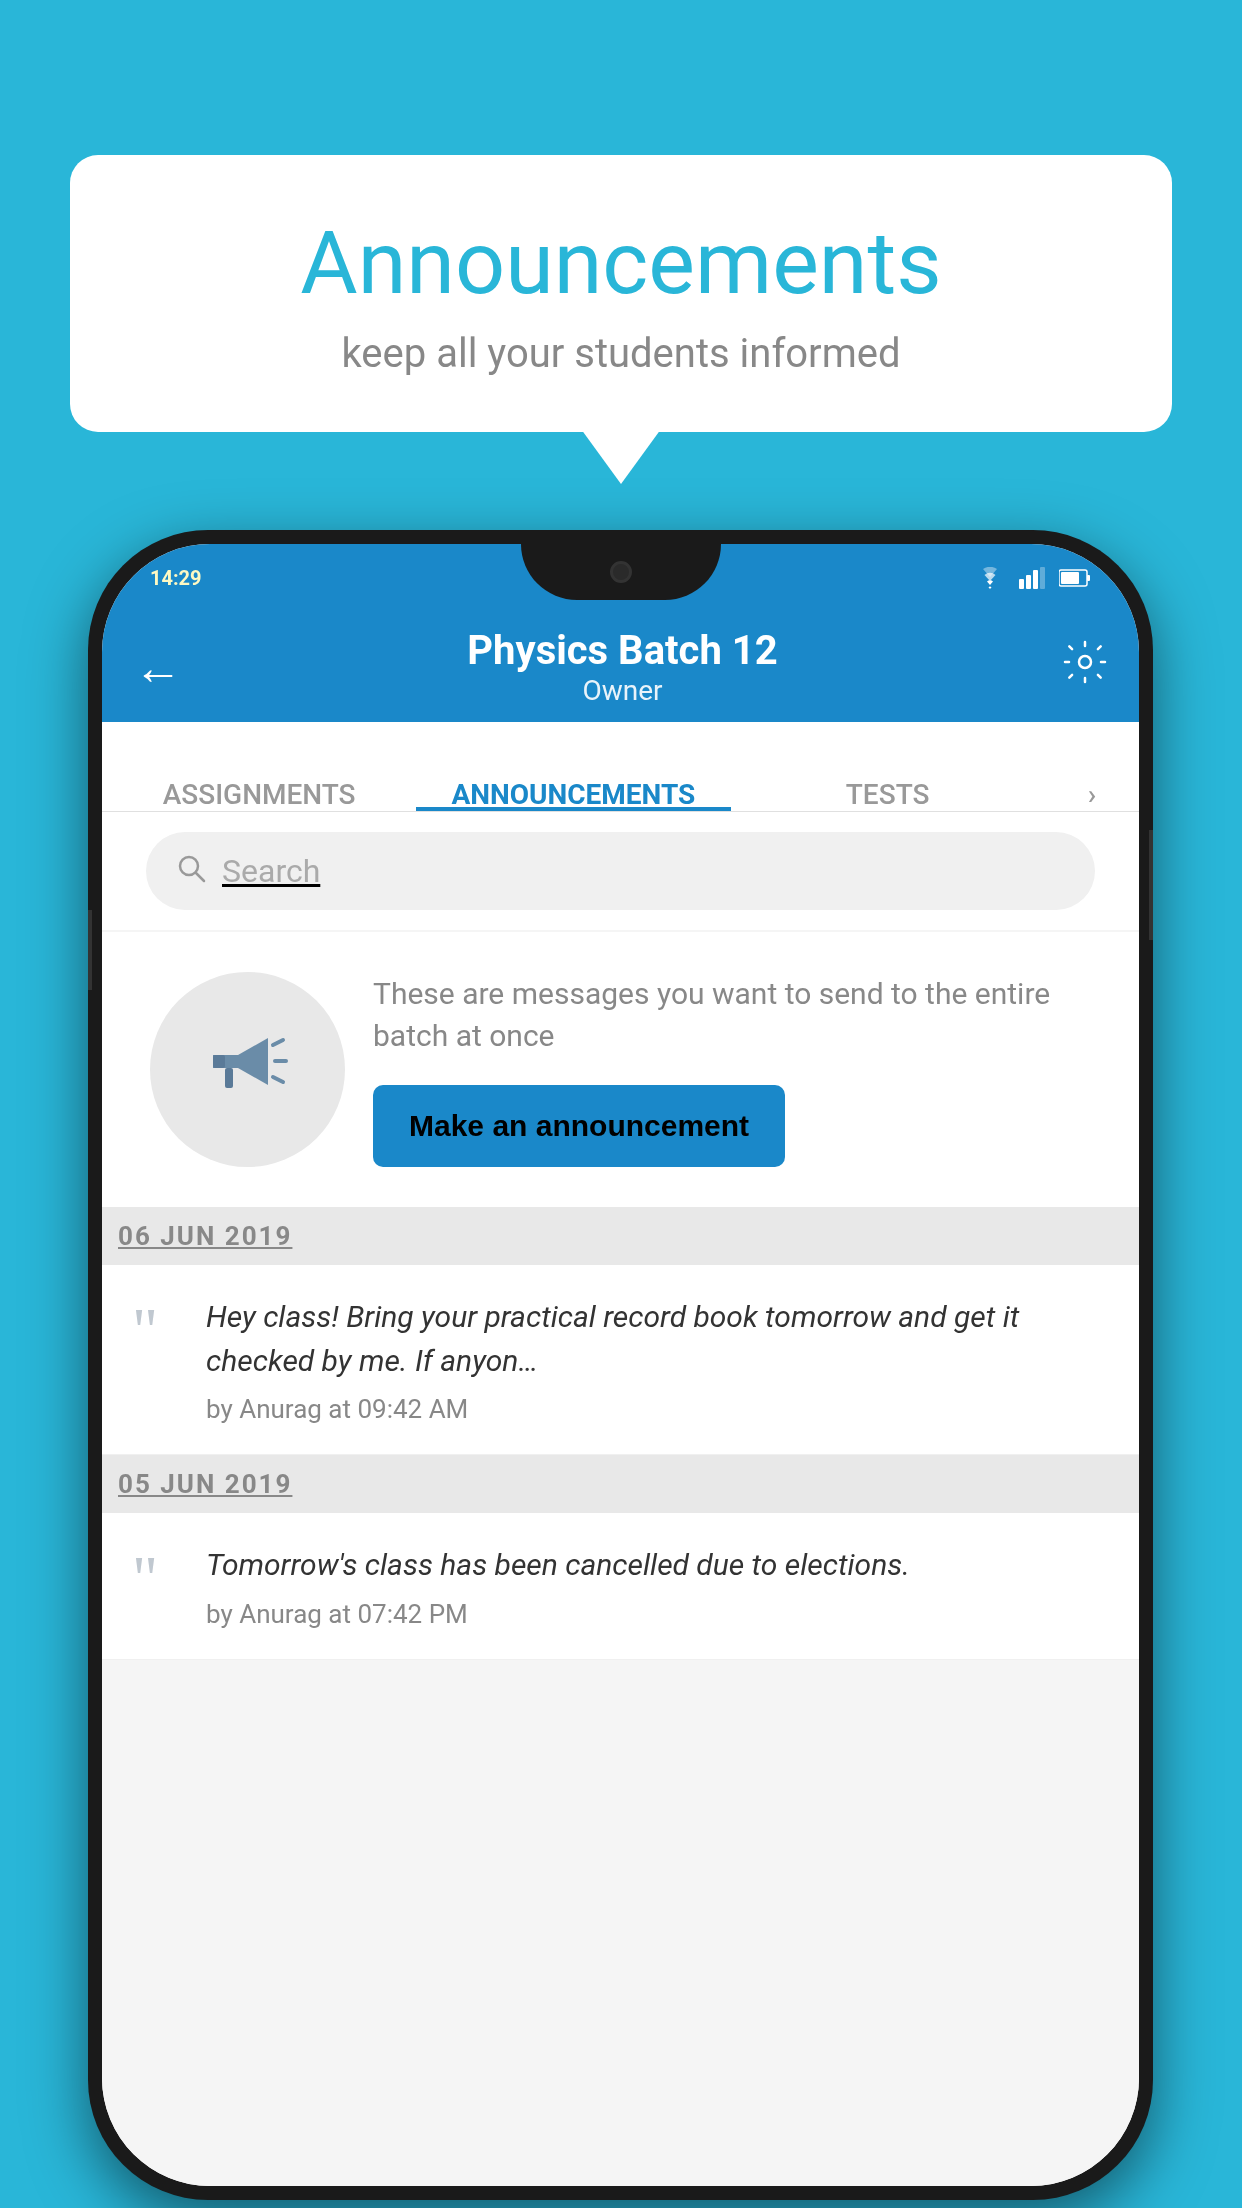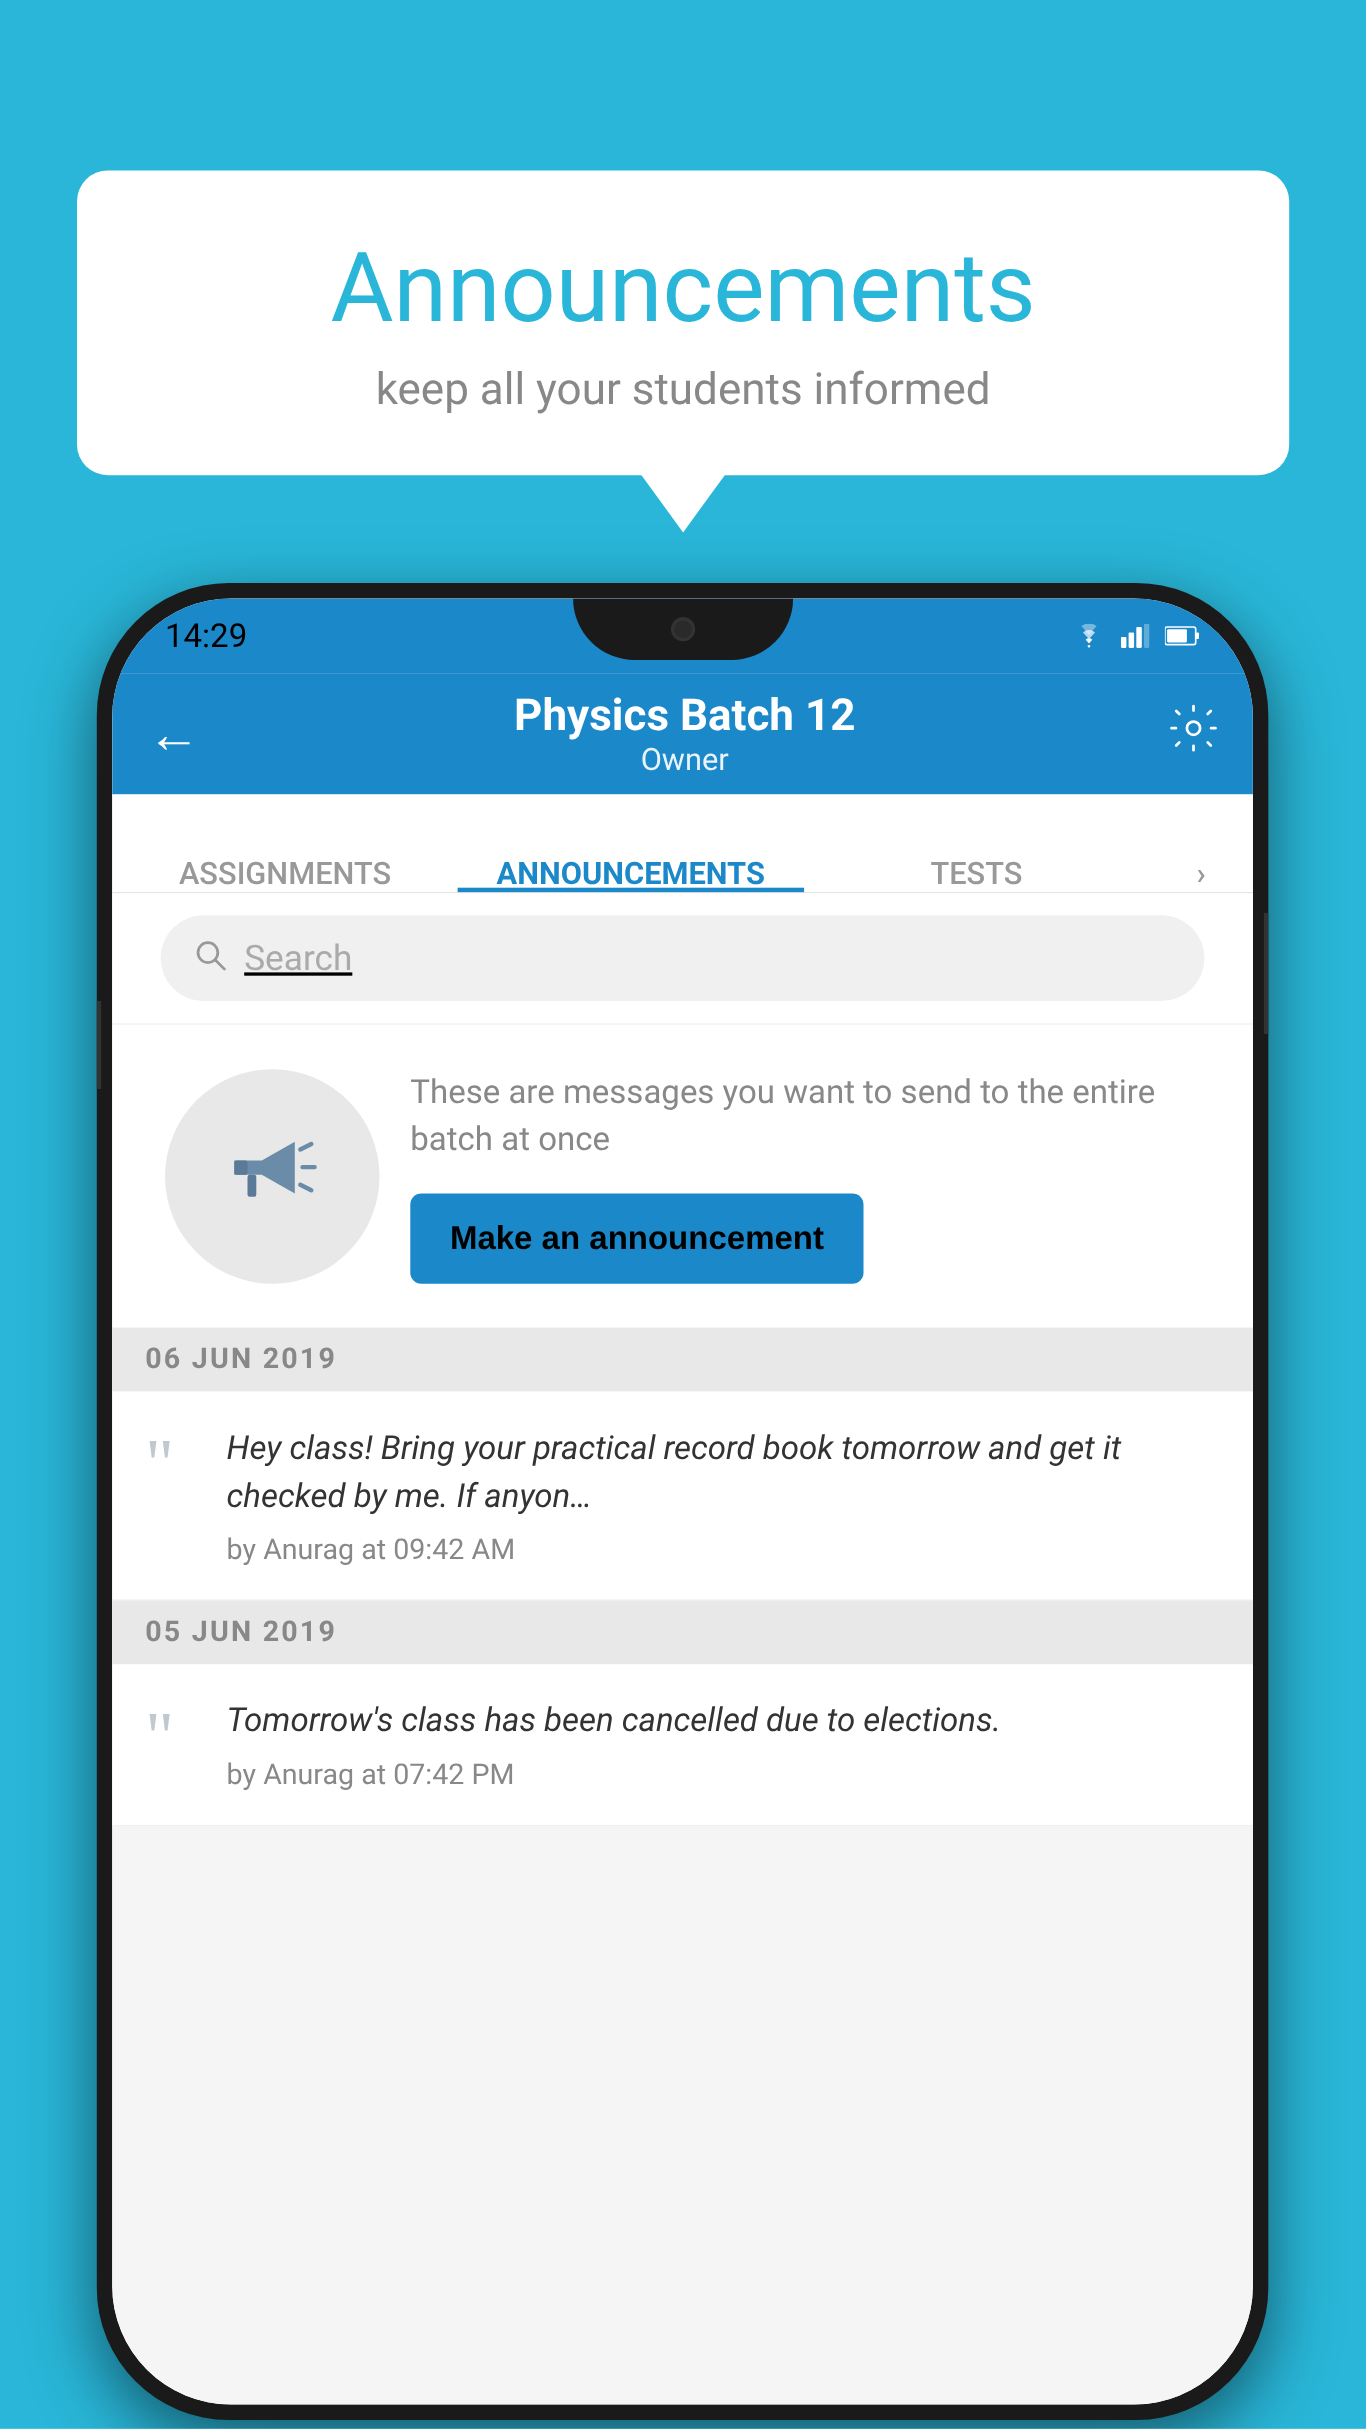--- a/index.html
+++ b/index.html
@@ -73,23 +73,23 @@
       background: #1a88c9;
       height: 68px;
       display: flex;
       align-items: center;
       justify-content: space-between;
       padding: 0 48px;
       position: relative;
       border-radius: 110px 110px 0 0;
     }
     .status-time {
-      color: #000000;
-      font-size: 30px;
-      font-weight: 400;
+      color: #fef9c3;
+      font-size: 20px;
+      font-weight: 700;
     }
     .status-icons {
       display: flex;
       align-items: center;
       gap: 14px;
     }
     .status-icons svg {
       fill: white;
     }
 
@@ -252,25 +252,26 @@
       padding: 24px 36px;
       font-size: 30px;
       font-weight: 700;
       cursor: pointer;
       display: inline-block;
     }
 
     
     .date-separator {
       background: #e8e8e8;
-      padding: 14px 30px;
+      padding: 14px 16px;
       font-size: 26px;
       font-weight: 700;
       color: #888;
       letter-spacing: 2px;
+      text-decoration: underline;
     }
 
     
     .announcement-item {
       background: white;
       padding: 30px;
       display: flex;
       align-items: flex-start;
       gap: 24px;
       border-bottom: 1px solid #f0f0f0;

